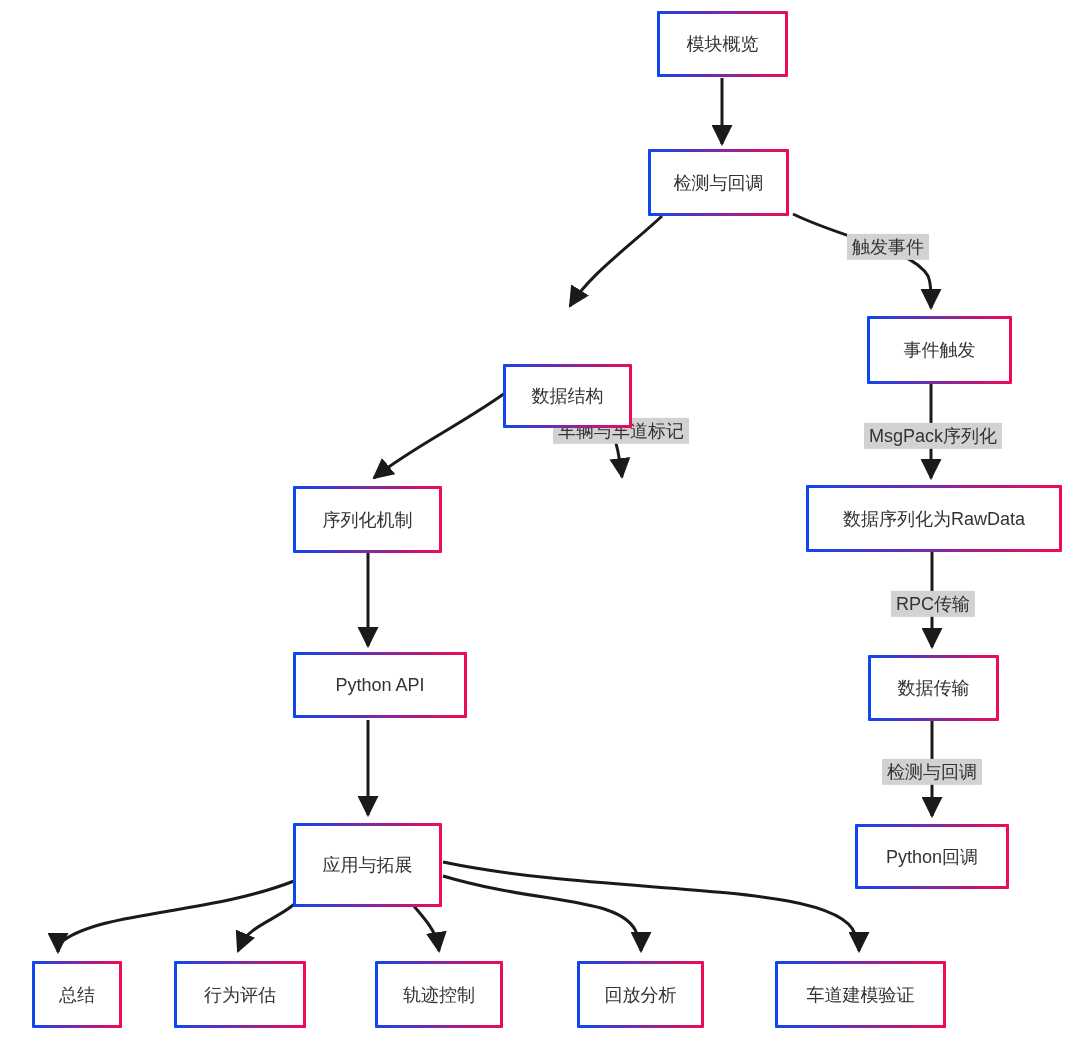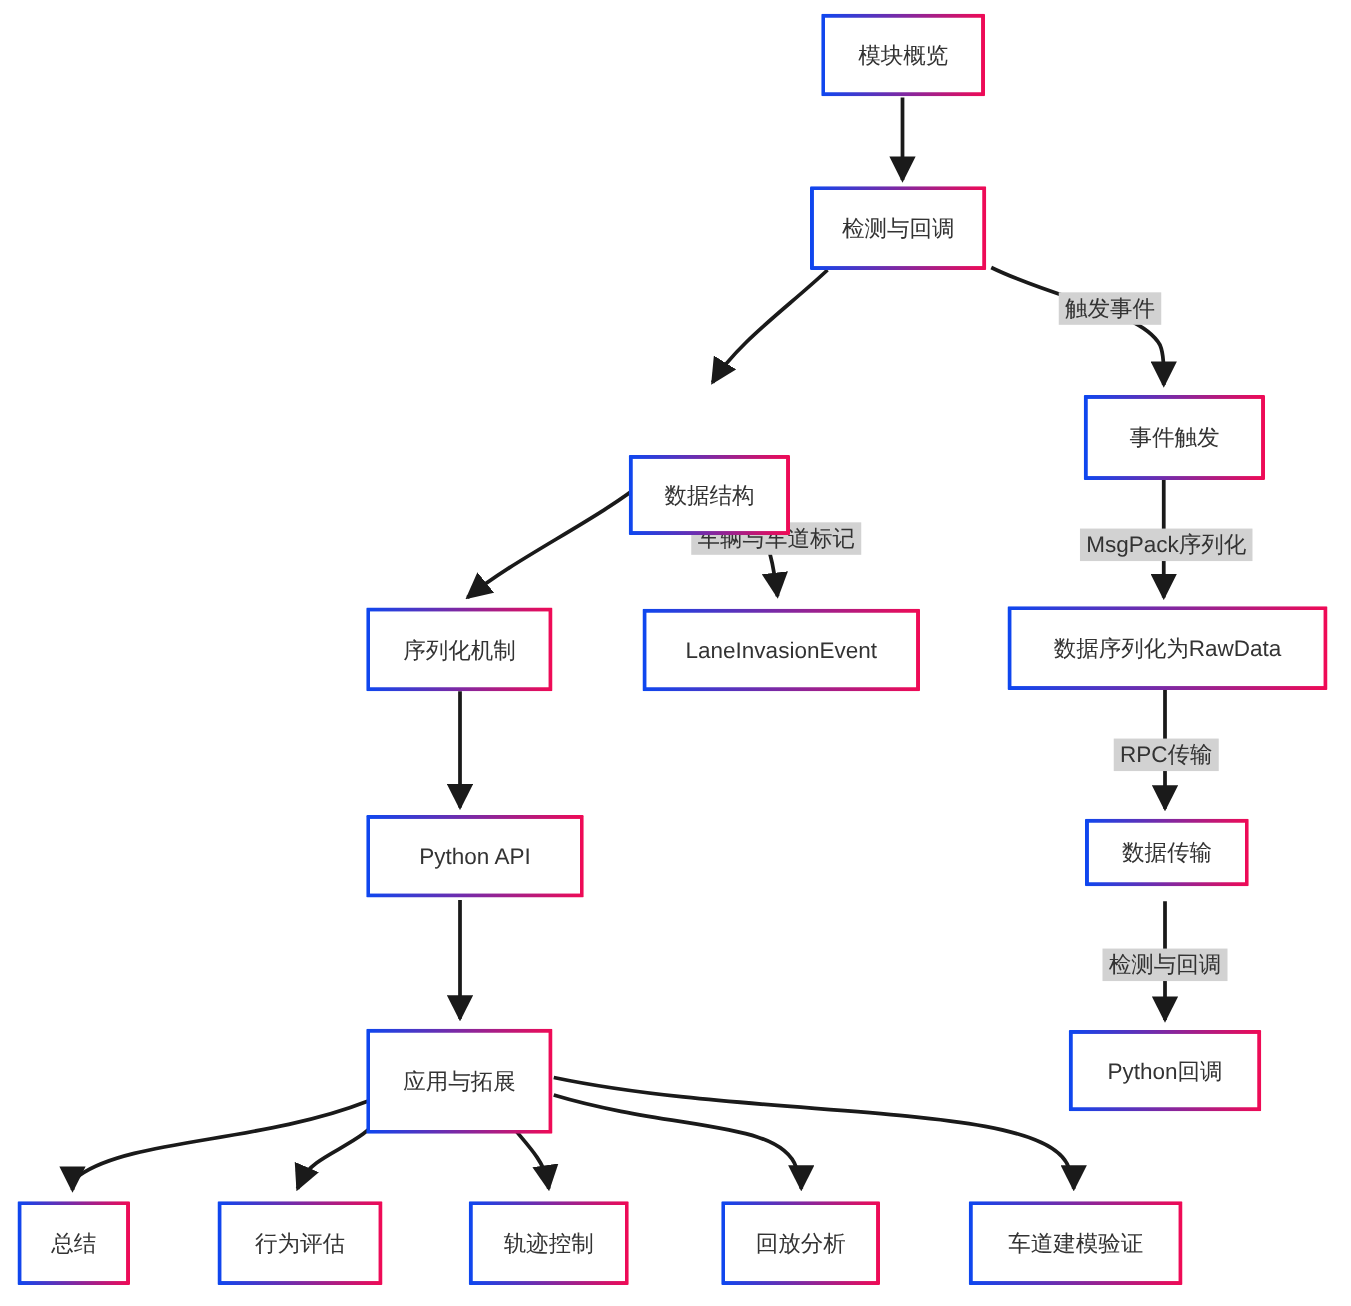--- a/index.html
+++ b/index.html
@@ -91,39 +91,36 @@
     </div>
     <div class="node" style="left: 503px; top: 318px; width: 129px; height: 64px; margin-top: 46px;">
       <span>数据结构</span>
     </div>
     <div class="node" style="left: 867px; top: 316px; width: 145px; height: 68px;">
       <span>事件触发</span>
     </div>
     <div class="node" style="left: 293px; top: 486px; width: 149px; height: 67px; text-align: right;">
       <span>序列化机制</span>
     </div>
-    <div class="node" style="left: 514px; top: 487px; width: 222px; height: 66px;">
-      <span>LaneInvasionEvent</span>
-    </div>
     <div class="node" style="left: 806px; top: 485px; width: 256px; height: 67px;">
       <span>数据序列化为RawData</span>
     </div>
     <div class="node" style="left: 293px; top: 652px; width: 174px; height: 66px;">
       <span>Python API</span>
     </div>
-    <div class="node" style="left: 868px; top: 655px; width: 131px; height: 54px;">
+    <div class="node" style="left: 868px; top: 655px; width: 131px; height: 66px;">
       <span>数据传输</span>
     </div>
     <div class="node" style="left: 293px; top: 823px; width: 149px; height: 84px;">
       <span>应用与拓展</span>
     </div>
     <div class="node" style="left: 855px; top: 824px; width: 154px; height: 65px;">
       <span>Python回调</span>
     </div>
-    <div class="node" style="left: 14px; top: 961px; width: 90px; height: 67px;">
+    <div class="node" style="left: 32px; top: 961px; width: 90px; height: 67px;">
       <span>总结</span>
     </div>
     <div class="node" style="left: 174px; top: 961px; width: 132px; height: 67px;">
       <span>行为评估</span>
     </div>
     <div class="node" style="left: 375px; top: 961px; width: 128px; height: 67px;">
       <span>轨迹控制</span>
     </div>
     <div class="node" style="left: 577px; top: 961px; width: 127px; height: 67px;">
       <span>回放分析</span>

